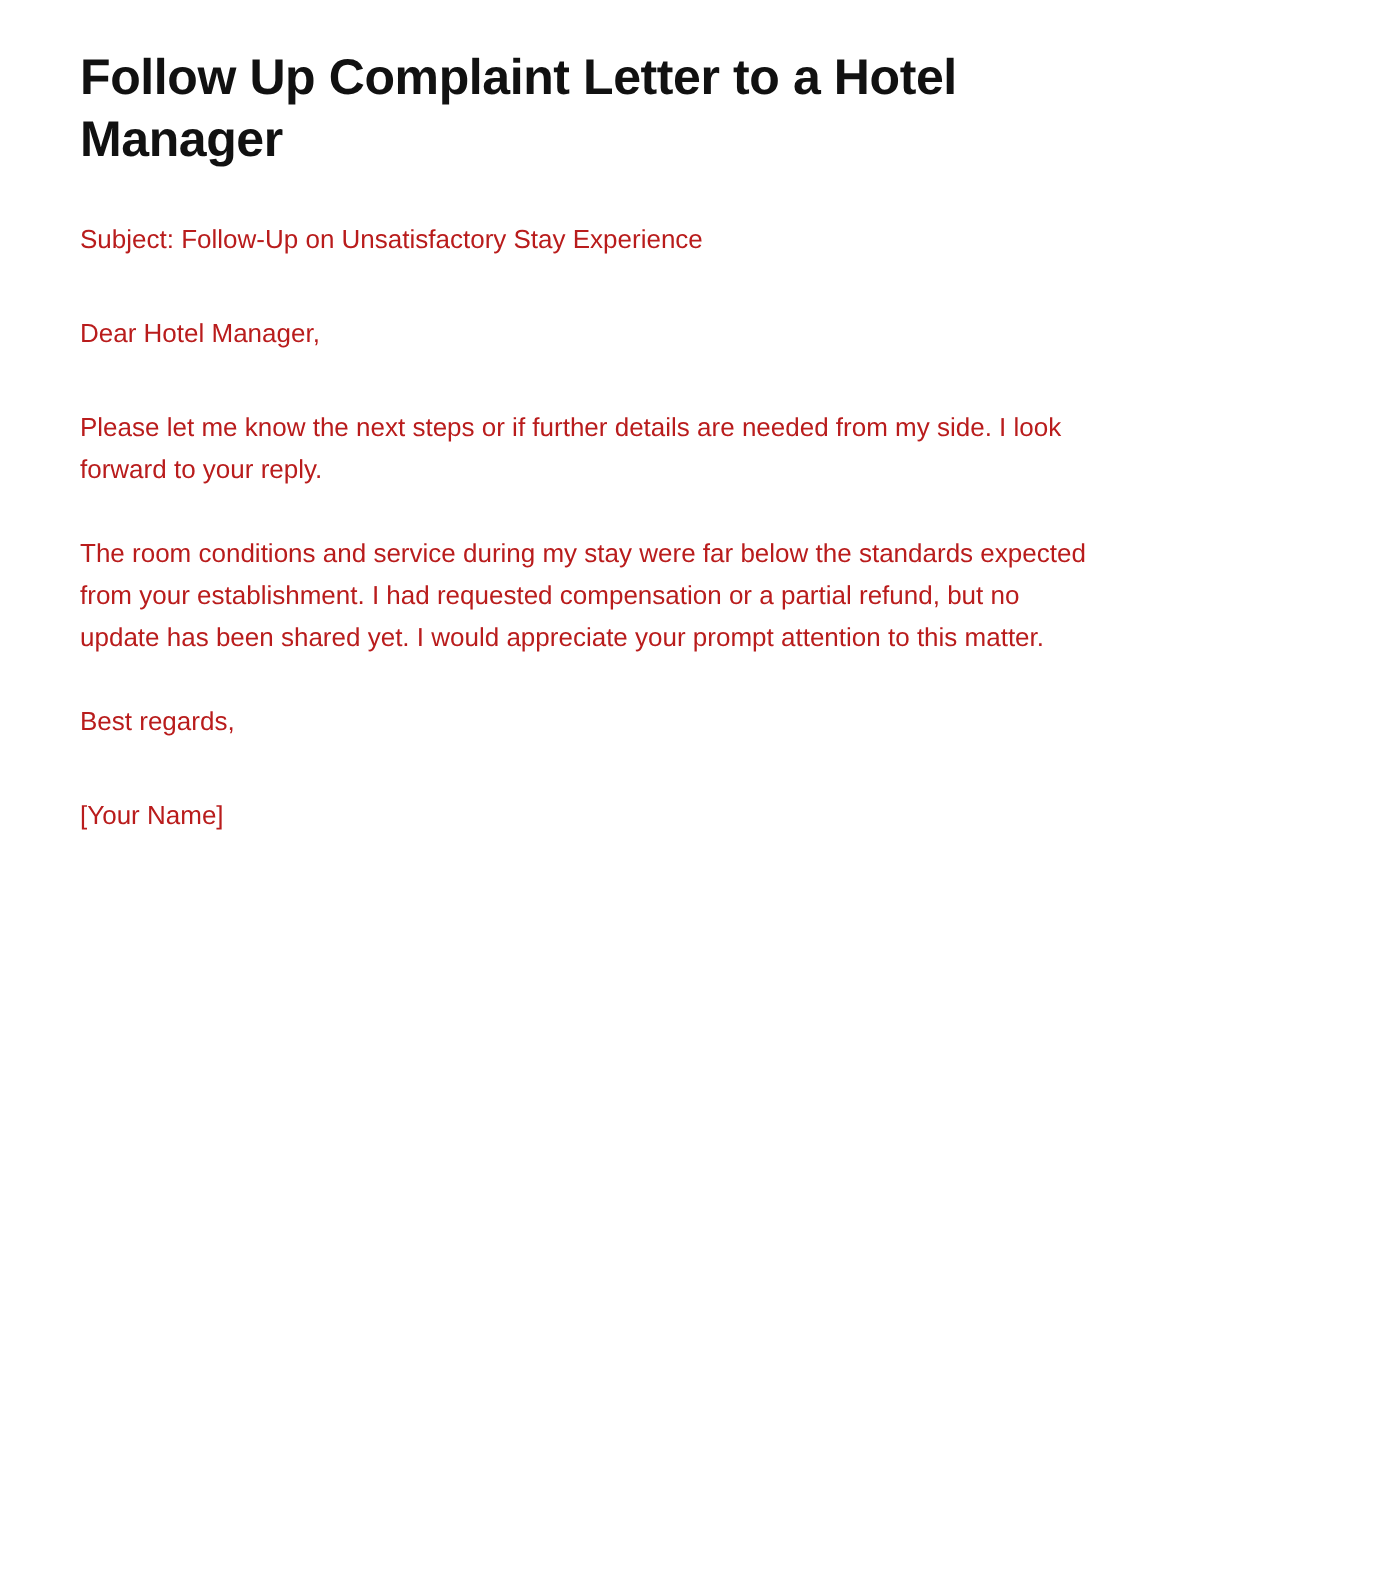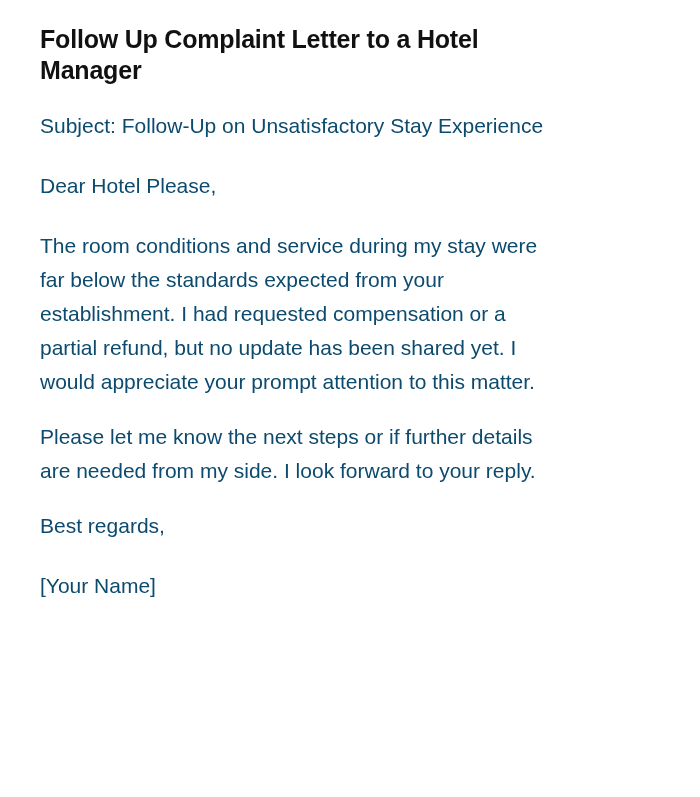--- a/index.html
+++ b/index.html
@@ -23,23 +23,23 @@
   }
   .letter-title {
     font-size: 25px;
     font-weight: bold;
     line-height: 1.25;
     color: #111111;
     margin: 0 0 22px 0;
     letter-spacing: -0.2px;
   }
   .letter-para {
-    font-size: 21px;
+    font-size: 13px;
     line-height: 1.62;
-    color: #0c4a6e;
+    color: #b91c1c;
     margin: 0 0 21px 0;
     max-width: 600px;
   }
   .letter-para.subject {
     margin-bottom: 26px;
   }
   .letter-para.salutation {
     margin-bottom: 26px;
   }
   .letter-para.signoff {
@@ -51,24 +51,24 @@
 </style>
 </head>
 <body>
 
 <div class="letter">
 
   <h1 class="letter-title">Follow Up Complaint Letter to a Hotel Manager</h1>
 
   <p class="letter-para subject">Subject: Follow-Up on Unsatisfactory Stay Experience</p>
 
-  <p class="letter-para salutation">Dear Hotel Please,</p>
+  <p class="letter-para salutation">Dear Hotel Manager,</p>
 
 
+  <p class="letter-para">Please let me know the next steps or if further details are needed from my side. I look forward to your reply.</p>
+
   <p class="letter-para">The room conditions and service during my stay were far below the standards expected from your establishment. I had requested compensation or a partial refund, but no update has been shared yet. I would appreciate your prompt attention to this matter.</p>
-
-  <p class="letter-para">Please let me know the next steps or if further details are needed from my side. I look forward to your reply.</p>
 
   <p class="letter-para signoff">Best regards,</p>
 
   <p class="letter-para signature">[Your Name]</p>
 
 </div>
 
 </body></html>

